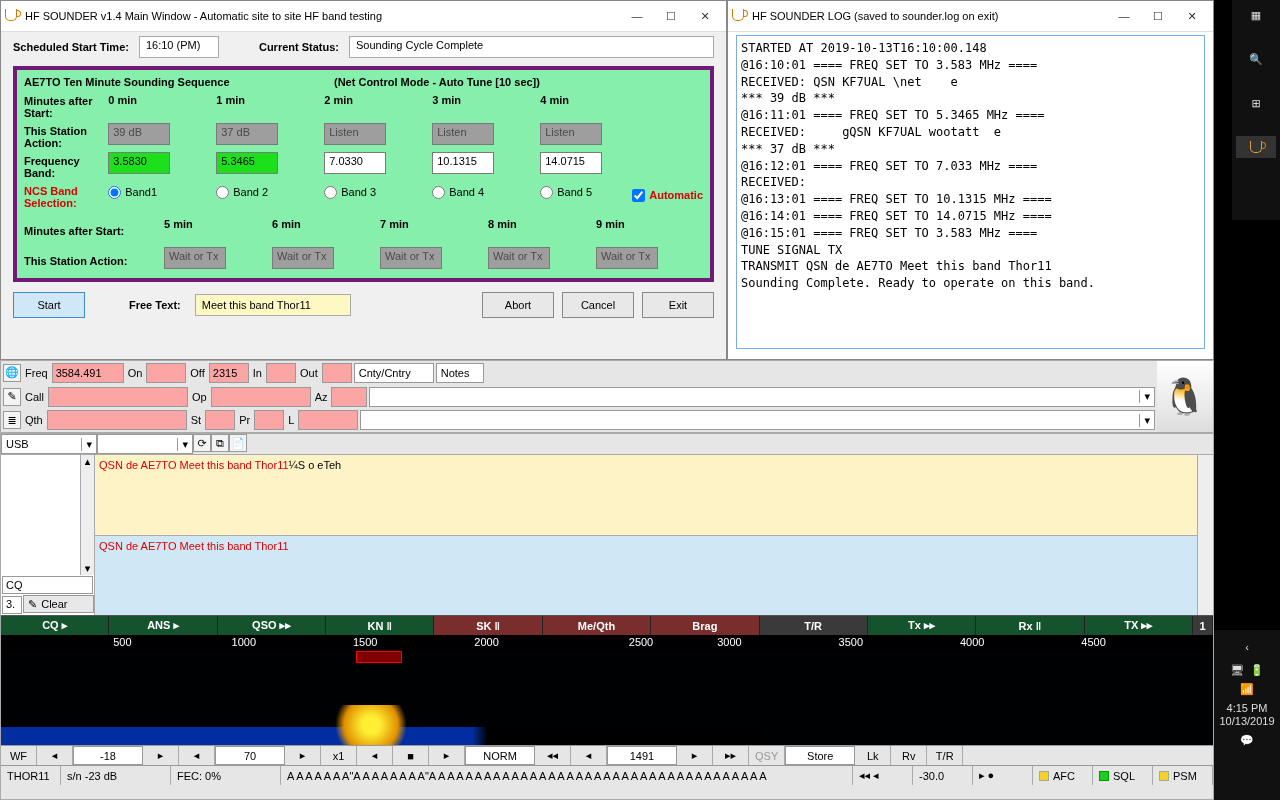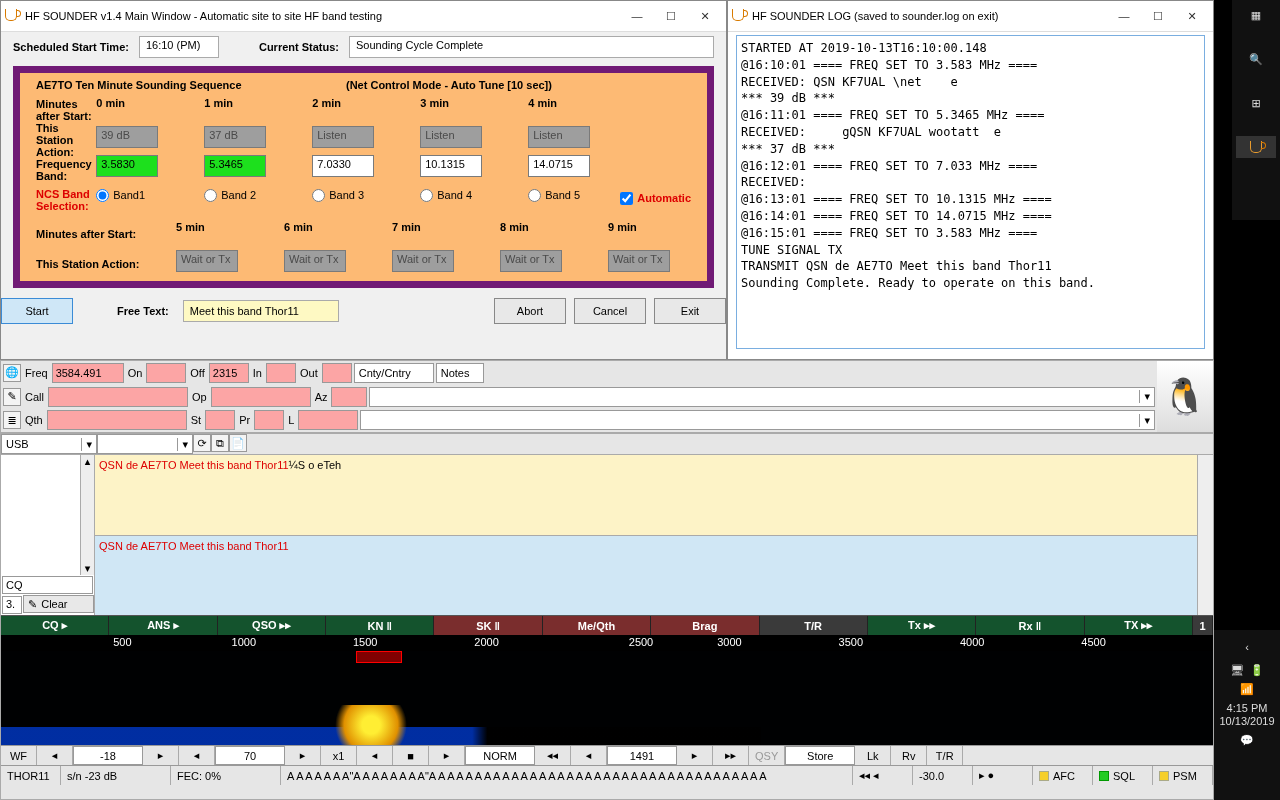--- a/index.html
+++ b/index.html
@@ -9,37 +9,37 @@
 .win-main{left:0;top:0;width:727px;height:360px}
 .win-log{left:727px;top:0;width:487px;height:360px;background:#fff}
 .titlebar{height:26px;background:#fff;border-bottom:1px solid #ddd;display:flex;align-items:center;padding:15px 4px}
 .titlebar .java-icon{width:14px;height:14px;margin-right:6px;display:inline-block}
 .ttl{flex:1;color:#000}
 .winbtns{display:flex}
 .winbtn{width:34px;height:22px;display:flex;align-items:center;justify-content:center;color:#333;cursor:pointer}
 .row{display:flex;align-items:center;padding:4px 12px}
 .label{color:#000;font-weight:600}
 .status-input{flex:1;background:#fff;border:1px solid #aaa;height:22px;padding:2px 6px;margin-left:10px}
-.seq-box{margin:4px 12px;border:7px solid #701a75;padding:6px 16px;background:#fdba74}
+.seq-box{margin:4px 12px;border:4px solid #701a75;padding:6px 7px;background:#86efac}
 .seq-title{font-weight:700;margin-bottom:6px;display:flex}
 .seq-title span:first-child{width:310px}
 .seq-grid{display:flex}
 .seq-labels{width:140px;display:flex;flex-direction:column;gap:8px;padding-top:2px}
 .seq-labels div{height:22px;display:flex;align-items:center;font-weight:700;color:#000}
 .seq-labels .red{color:#d00}
 .seq-cols{display:flex;gap:28px}
 .seq-col{width:80px;display:flex;flex-direction:column;gap:7px}
 .seq-min{height:22px;font-weight:700}
 .seq-cell{height:22px;background:#9e9e9e;color:#4a4a4a;text-align:left;padding:2px 4px;border:1px solid #7a7a7a;width:62px}
 .seq-cell.white{background:#fff;color:#000}
 .seq-cell.green{background:#1de01d;color:#000}
 .radio-row{height:22px;display:flex;align-items:center;gap:4px}
 .chk{margin-left:6px}
 .auto-label{color:#d00;font-weight:700}
-.btnbar{display:flex;align-items:center;padding:6px 0;gap:8px}
+.btnbar{display:flex;align-items:center;padding:6px 12px;gap:8px}
 .button{height:26px;min-width:72px;background:#e8e8e8;border:1px solid #888;cursor:pointer;display:flex;align-items:center;justify-content:center}
 .button.pressed{background:#cfe7f7;border:1px solid #3b8bd6}
 .freetext-label{font-weight:700;margin:0 6px 0 36px}
 .freetext{flex:1;max-width:280px;background:#fef9c3;border:1px solid #aaa;height:22px;padding:2px 6px}
 .log-area{position:absolute;left:8px;top:34px;right:8px;bottom:10px;border:1px solid #7aaee0;background:#fff;padding:4px;font-family:Consolas,monospace;font-size:12px;white-space:pre-wrap;overflow:auto;line-height:1.4}
 
 .fldigi{position:absolute;left:0;top:360px;width:1214px;height:440px;background:#e6e6e6;border:1px solid #aaa}
 .fl-top{display:flex;align-items:stretch;height:72px;border-bottom:1px solid #aaa}
 .bigfreq{width:262px;font-family:Arial;font-size:44px;font-weight:700;text-align:right;padding:4px 8px;color:#000;letter-spacing:-1px}
 .fl-top .fields{flex:1;display:flex;flex-direction:column}

